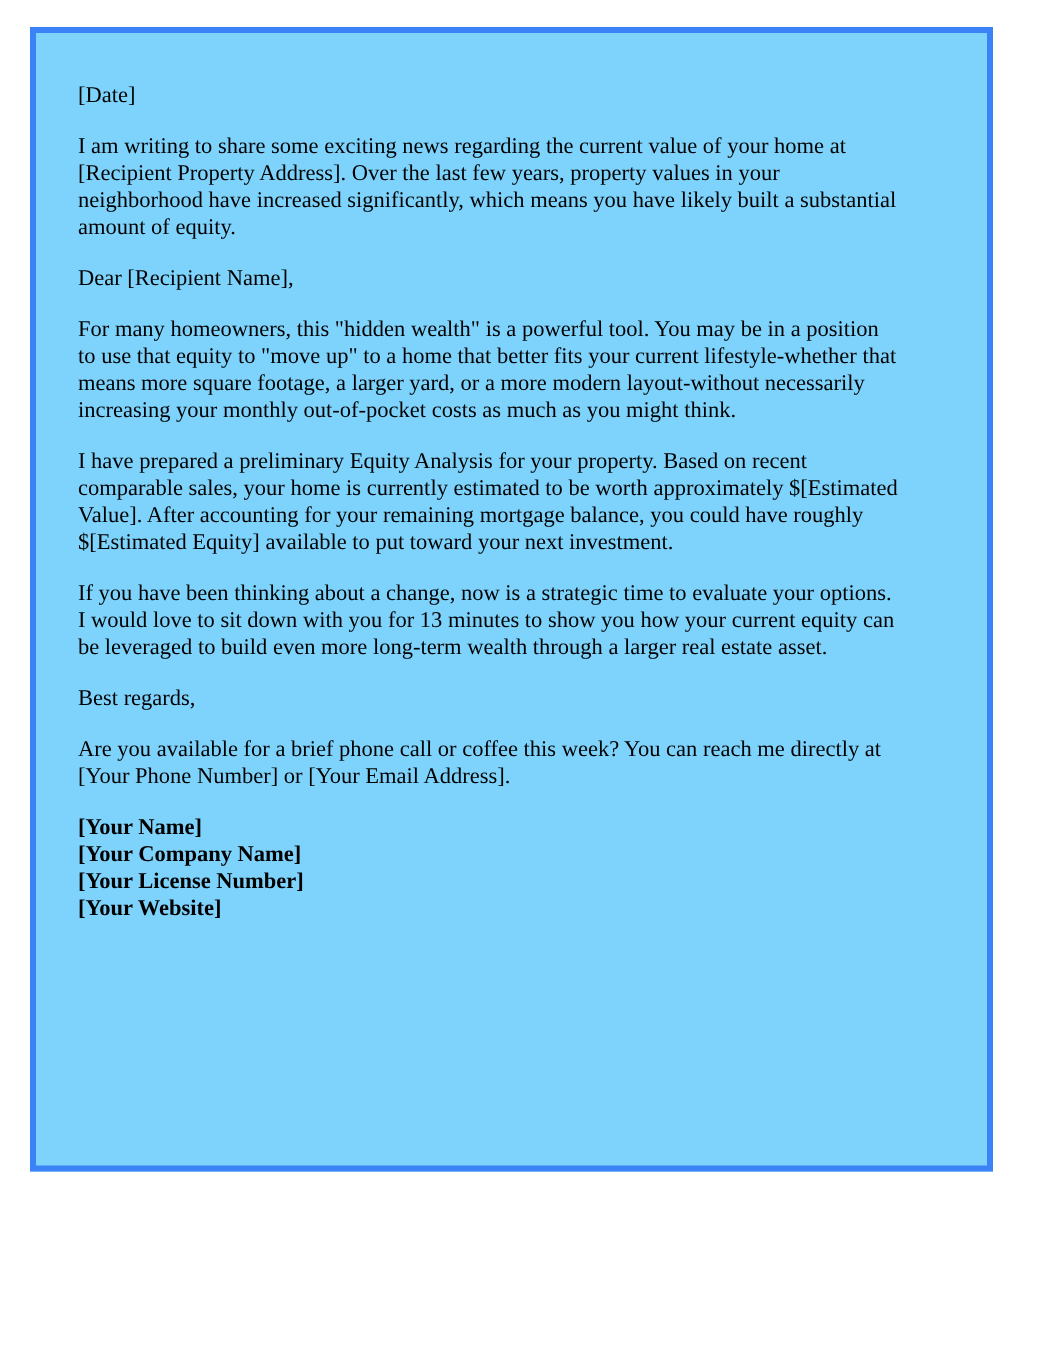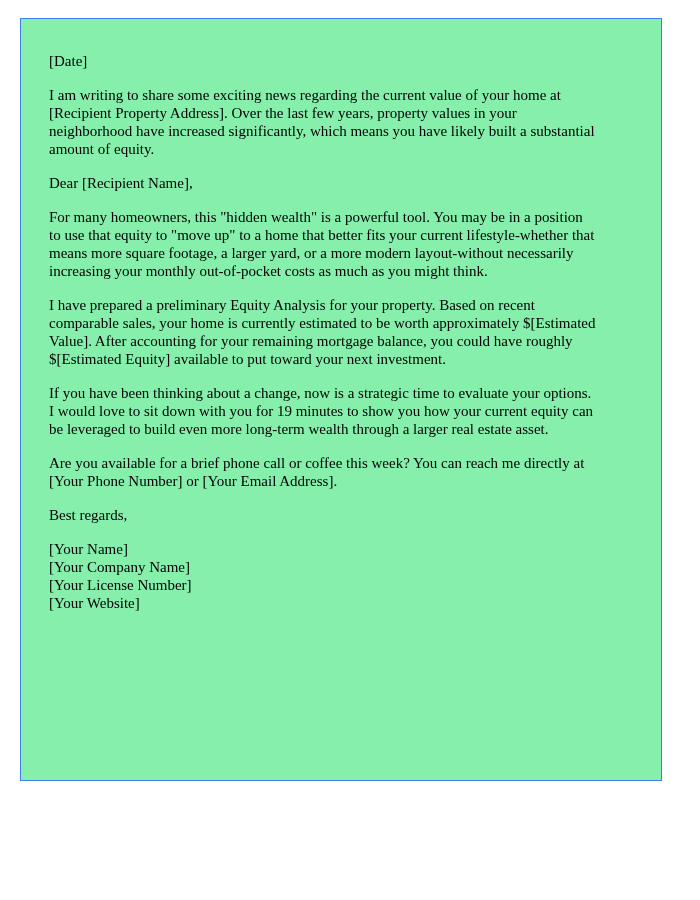--- a/index.html
+++ b/index.html
@@ -15,35 +15,36 @@
     font-family: "Liberation Serif", serif;
     overflow: hidden;
   }
   .letter-sheet {
     position: absolute;
     left: 20px;
     top: 18px;
     width: 642px;
     height: 763px;
     box-sizing: border-box;
-    border: 1px solid #3b82f6;
-    background: #86efac;
+    border: 4px solid #3b82f6;
+    background: #7dd3fc;
   }
   .letter-content {
     padding: 33px 18px 0 28px;
     font-size: 15px;
     line-height: 18px;
     color: #000000;
   }
   .block {
     white-space: pre-line;
     margin: 0 0 16px 0;
   }
   .block:last-child {
     margin-bottom: 0;
+    font-weight: bold;
   }
 </style>
 </head>
 <body>
 
 <div class="canvas">
   <div class="letter-sheet">
     <div class="letter-content">
 
       <div class="block">[Date]</div>
@@ -60,27 +61,27 @@
 to use that equity to "move up" to a home that better fits your current lifestyle-whether that
 means more square footage, a larger yard, or a more modern layout-without necessarily
 increasing your monthly out-of-pocket costs as much as you might think.</div>
 
       <div class="block">I have prepared a preliminary Equity Analysis for your property. Based on recent
 comparable sales, your home is currently estimated to be worth approximately $[Estimated
 Value]. After accounting for your remaining mortgage balance, you could have roughly
 $[Estimated Equity] available to put toward your next investment.</div>
 
       <div class="block">If you have been thinking about a change, now is a strategic time to evaluate your options.
-I would love to sit down with you for 19 minutes to show you how your current equity can
+I would love to sit down with you for 13 minutes to show you how your current equity can
 be leveraged to build even more long-term wealth through a larger real estate asset.</div>
+
+      <div class="block">Best regards,</div>
 
       <div class="block">Are you available for a brief phone call or coffee this week? You can reach me directly at
 [Your Phone Number] or [Your Email Address].</div>
-
-      <div class="block">Best regards,</div>
 
       <div class="block">[Your Name]
 [Your Company Name]
 [Your License Number]
 [Your Website]</div>
 
     </div>
   </div>
 </div>
 

